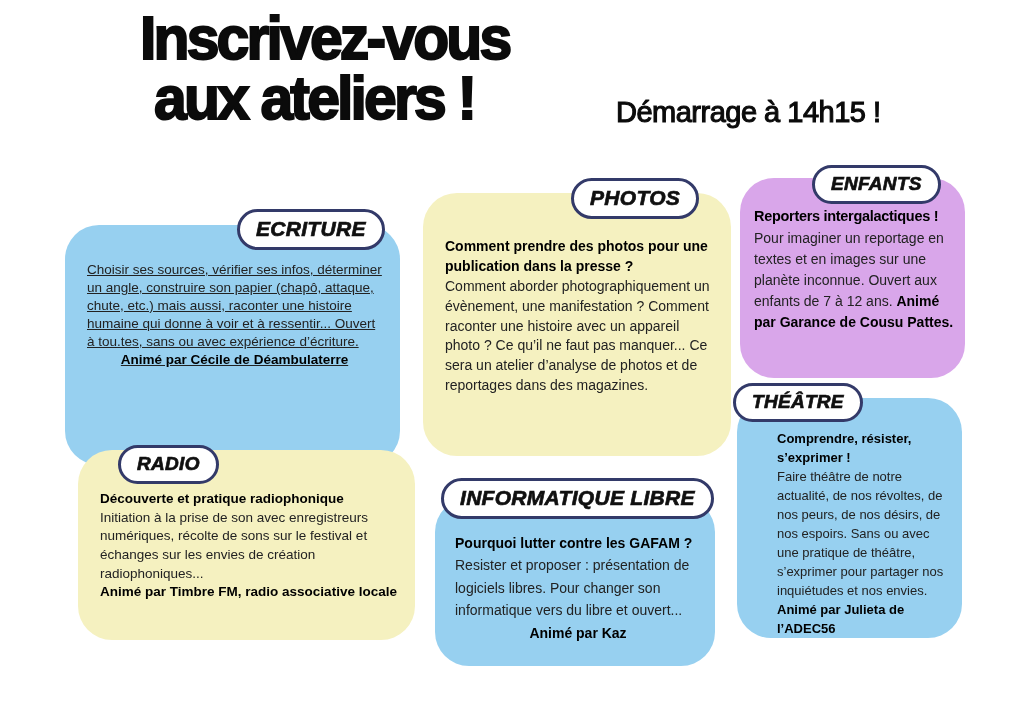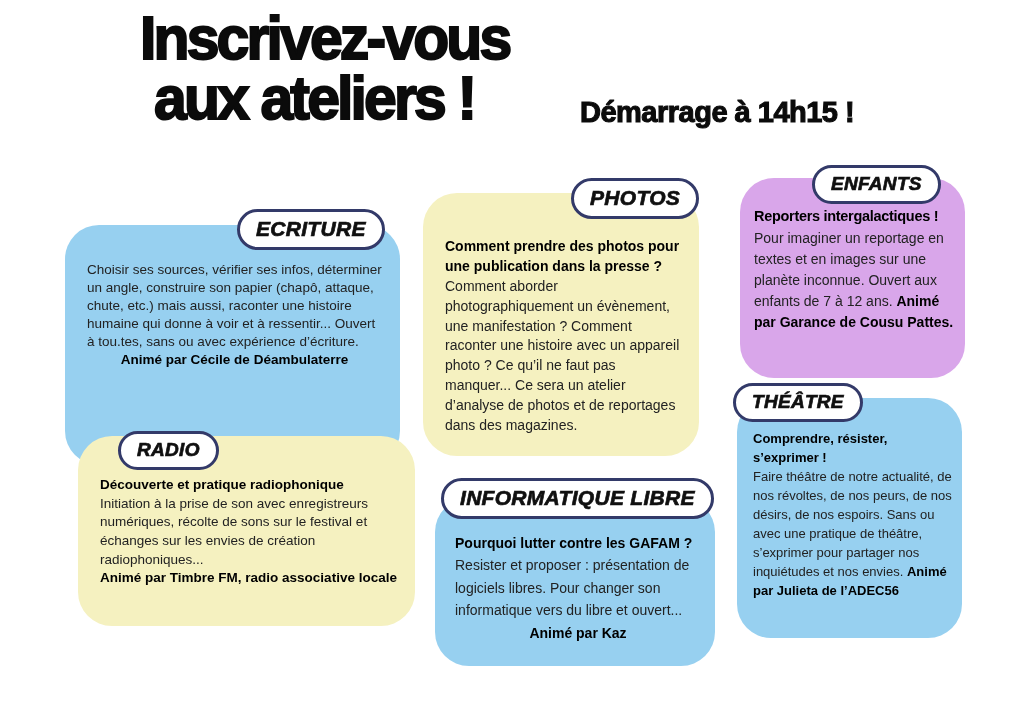--- a/index.html
+++ b/index.html
@@ -31,24 +31,24 @@
     letter-spacing: -3px;
     white-space: nowrap;
     transform: scaleX(0.95);
     transform-origin: left center;
     -webkit-text-stroke: 2px var(--title-text, #0b0b0b);
   }
   .title .line2 { margin-left: 14px; }
 
   .subtitle {
     position: absolute;
-    left: 580px;
+    left: 616px;
     top: 96px;
     font-size: 29px;
-    font-weight: bold;
+    font-weight: normal;
     letter-spacing: -0.5px;
     color: var(--title-text, #0b0b0b);
     -webkit-text-stroke: 1.1px var(--title-text, #0b0b0b);
     white-space: nowrap;
   }
 
   
   .card {
     position: absolute;
     border-radius: 34px;
@@ -74,42 +74,42 @@
     -webkit-text-stroke: 0.7px #101010;
     box-sizing: border-box;
   }
 
   .content p { margin: 0; }
   .heading { font-weight: bold; color: #000; margin: 0 0 2px 0; }
   .host, .host-inline { font-weight: bold; color: #000; text-align: center; }
   .host { margin-top: 2px; }
 
   
-  #card-ecriture { left: 65px; top: 225px; width: 335px; height: 240px; }
+  #card-ecriture { left: 65px; top: 225px; width: 335px; height: 240px; text-decoration: underline; }
   #card-ecriture .badge { left: 172px; top: -16px; font-size: 21px; }
   #card-ecriture .content { padding: 36px 18px 0 22px; font-size: 13.5px; line-height: 1.33; }
 
-  #card-photos { left: 423px; top: 193px; width: 276px; height: 263px; }
+  #card-photos { left: 423px; top: 193px; width: 308px; height: 263px; }
   #card-photos .badge { left: 148px; top: -15px; font-size: 21px; }
   #card-photos .content { padding: 44px 18px 0 22px; font-size: 14px; line-height: 1.42; }
 
   #card-enfants { left: 740px; top: 178px; width: 225px; height: 200px; }
   #card-enfants .badge { left: 72px; top: -13px; font-size: 19px; }
   #card-enfants .content { padding: 28px 8px 0 14px; font-size: 14px; line-height: 1.5; }
   #card-enfants .heading { font-size: 14.5px; letter-spacing: -0.3px; }
 
-  #card-radio { left: 78px; top: 436px; width: 337px; height: 190px; }
+  #card-radio { left: 78px; top: 450px; width: 337px; height: 190px; }
   #card-radio .badge { left: 40px; top: -5px; font-size: 19px; }
   #card-radio .content { padding: 40px 18px 0 22px; font-size: 13.5px; line-height: 1.38; }
 
   #card-informatique { left: 435px; top: 498px; width: 280px; height: 168px; }
   #card-informatique .badge { left: 6px; top: -20px; font-size: 21px; }
   #card-informatique .content { padding: 34px 14px 0 20px; font-size: 14px; line-height: 1.6; }
 
-  #card-theatre { left: 737px; top: 398px; width: 225px; height: 240px; }
+  #card-theatre { left: 737px; top: 398px; width: 225px; height: 240px; padding-left: 24px; }
   #card-theatre .badge { left: -4px; top: -15px; font-size: 19px; }
   #card-theatre .content { padding: 32px 10px 0 16px; font-size: 13px; line-height: 1.46; }
 </style>
 </head>
 <body>
 
 <div class="poster">
 
   <div class="title">
     <div class="line line1">Inscrivez-vous</div>

